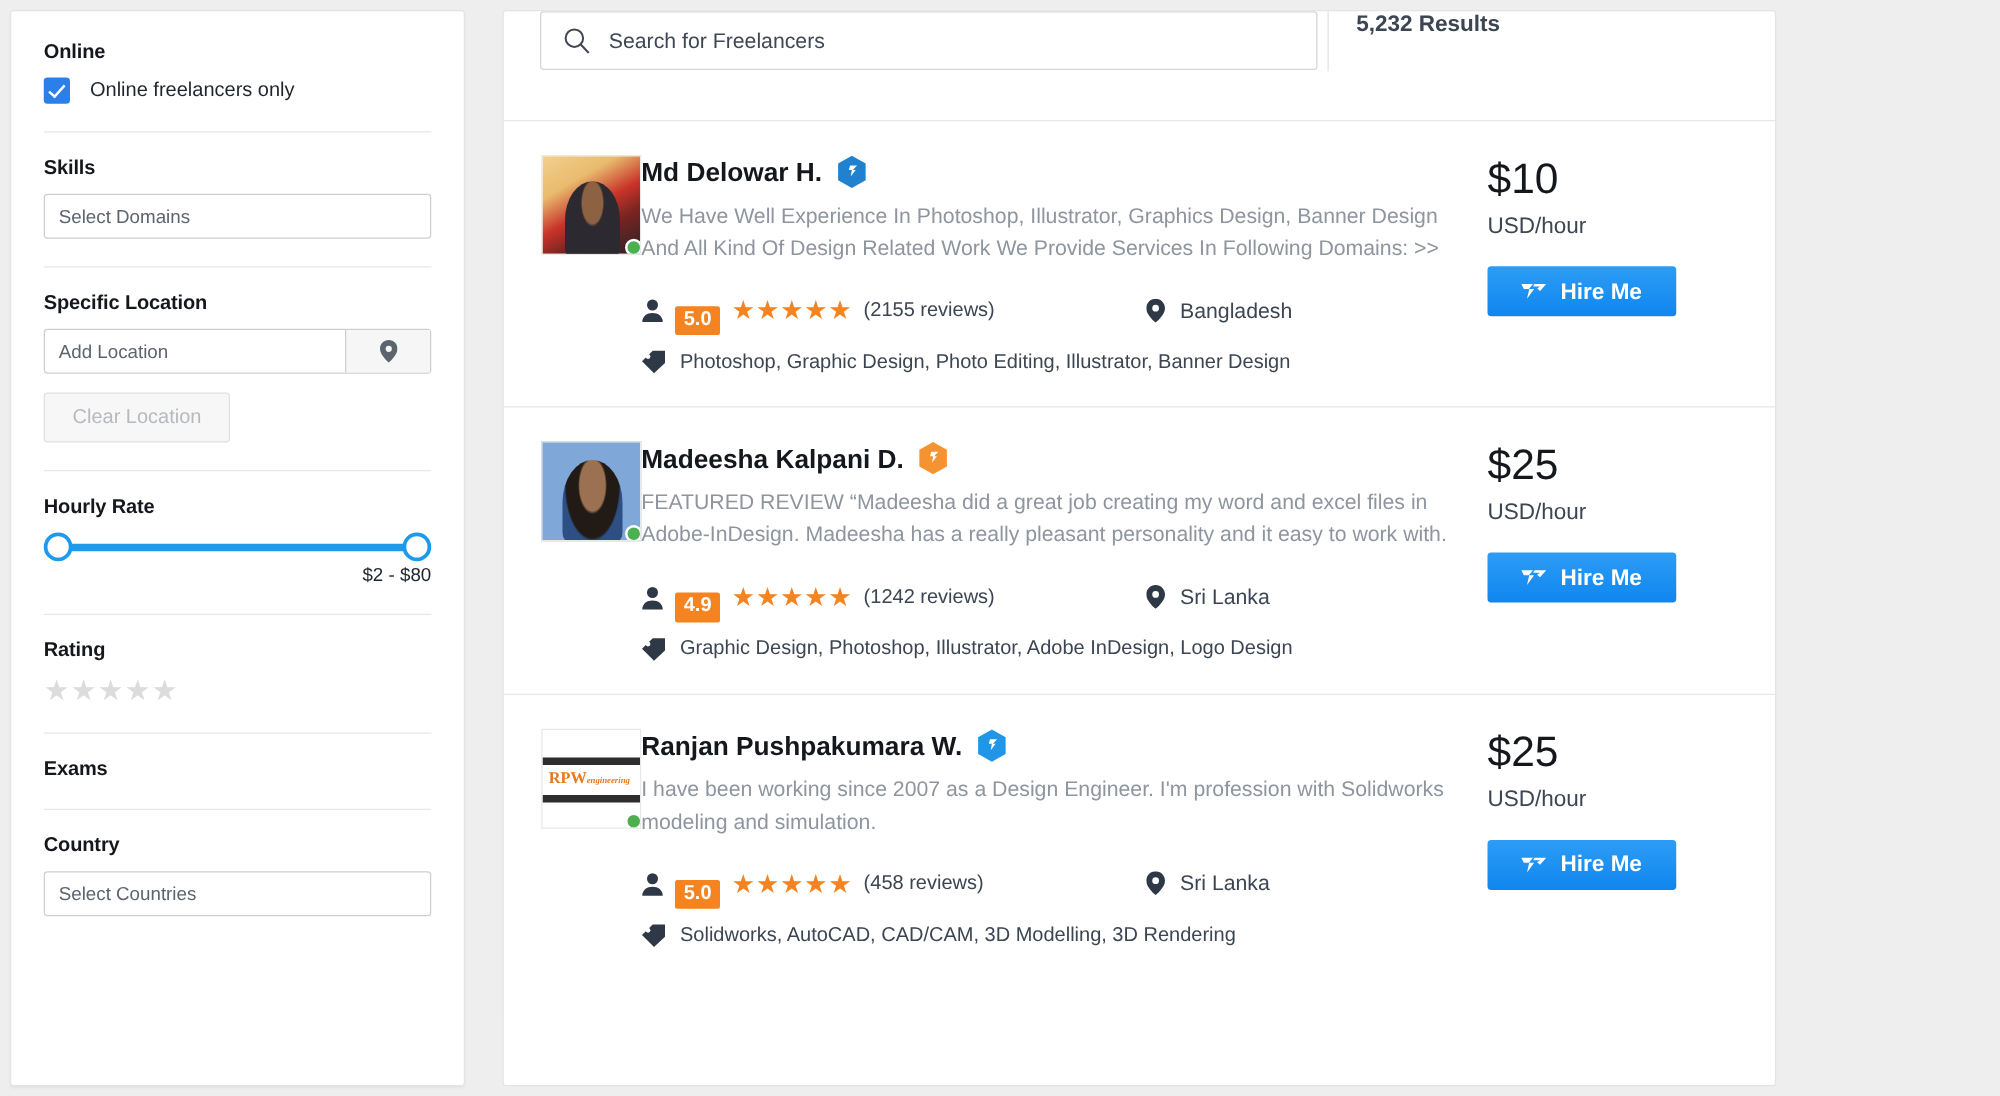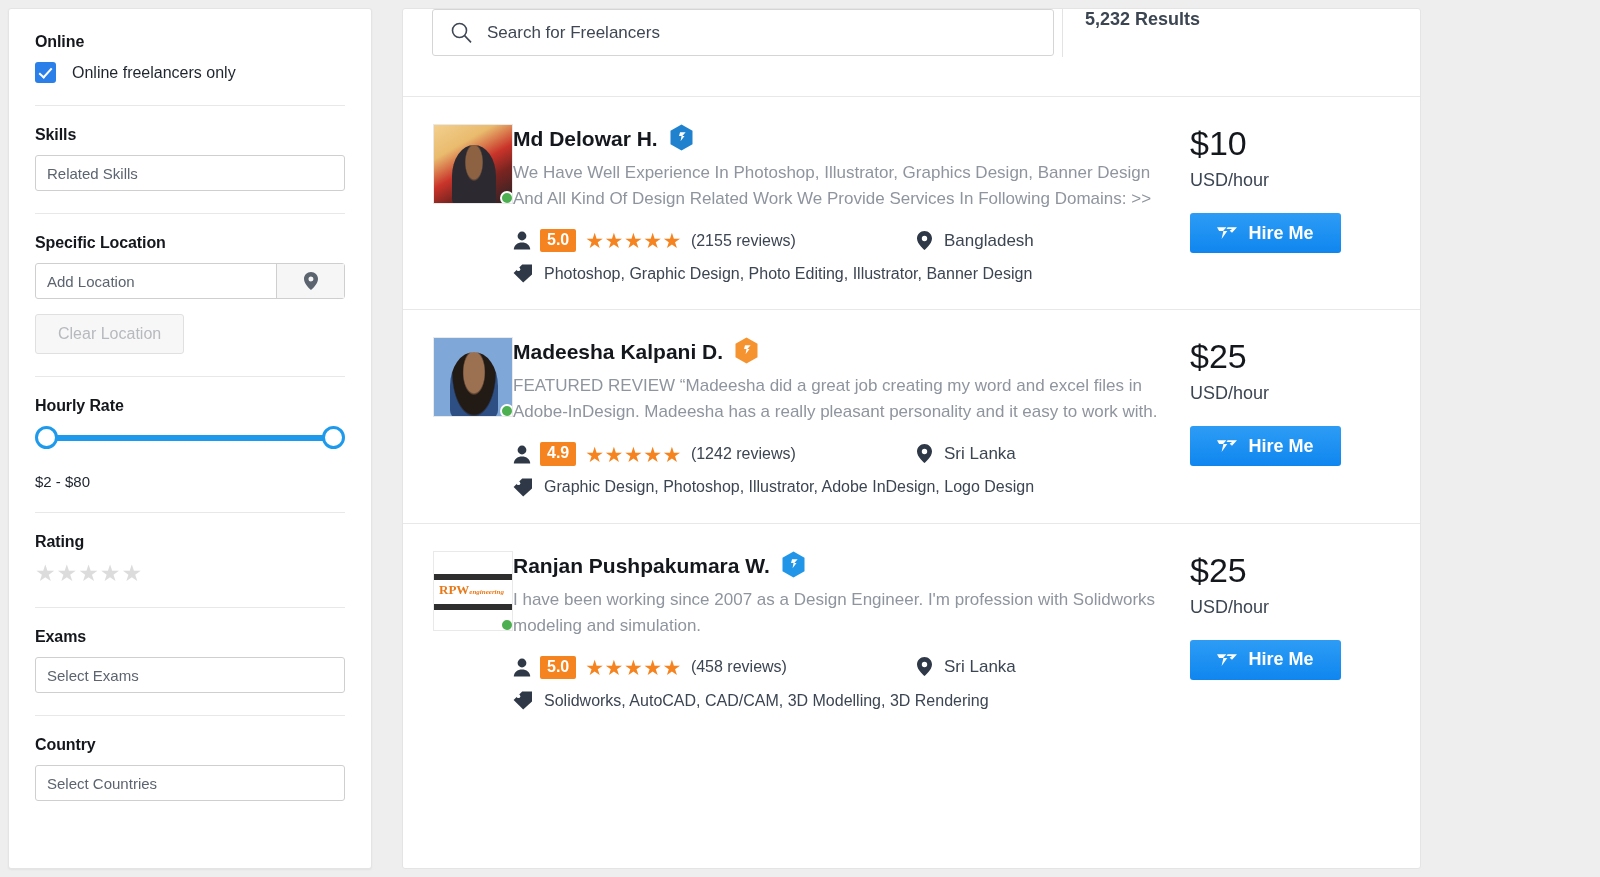--- a/index.html
+++ b/index.html
@@ -130,24 +130,24 @@
     top: 0;
     width: 23px; height: 23px;
     border-radius: 50%;
     background: #fff;
     border: 3px solid #1e9aec;
     cursor: pointer;
   }
   .slider .knob.left { left: 0; }
   .slider .knob.right { right: 0; }
   .range-val {
-    text-align: left;
+    text-align: right;
     font-size: 15px;
     color: #1e252e;
-    margin-top: 23px;
+    margin-top: 2px;
   }
   .stars-empty {
     margin-top: 8px;
     font-size: 23px;
     color: #dcdcdc;
     letter-spacing: 1px;
     line-height: 1;
     cursor: pointer;
   }
 
@@ -291,20 +291,21 @@
     width: 404px;
   }
   .rating-pill {
     background: #f5831f;
     color: #fff;
     font-size: 16px;
     font-weight: bold;
     padding: 2px 7px 3px 7px;
     border-radius: 2px;
     line-height: 1.15;
+    margin-top: 16px;
   }
   .stars-full {
     color: #f5831f;
     font-size: 21px;
     letter-spacing: 0.5px;
     line-height: 1;
   }
   .reviews {
     font-size: 16px;
     color: #3c4552;
@@ -370,21 +371,21 @@
           <div class="chkbox"></div>
           <div class="chk-label">Online freelancers only</div>
         </div>
       </div>
 
       <div class="divider"></div>
 
       <div>
         <div class="filter-title">Skills</div>
         <div class="field">
-          <span>Related Skills</span>
+          <span>Select Domains</span>
         </div>
       </div>
 
       <div class="divider"></div>
 
       <div>
         <div class="filter-title">Specific Location</div>
         <div class="field with-btn">
           <span class="ftext">Add Location</span>
           <span class="pin-btn">
@@ -414,23 +415,20 @@
 
       <div>
         <div class="filter-title">Rating</div>
         <div class="stars-empty">★★★★★</div>
       </div>
 
       <div class="divider"></div>
 
       <div>
         <div class="filter-title">Exams</div>
-        <div class="field">
-          <span>Select Exams</span>
-        </div>
       </div>
 
       <div class="divider"></div>
 
       <div>
         <div class="filter-title">Country</div>
         <div class="field">
           <span>Select Countries</span>
         </div>
       </div>

